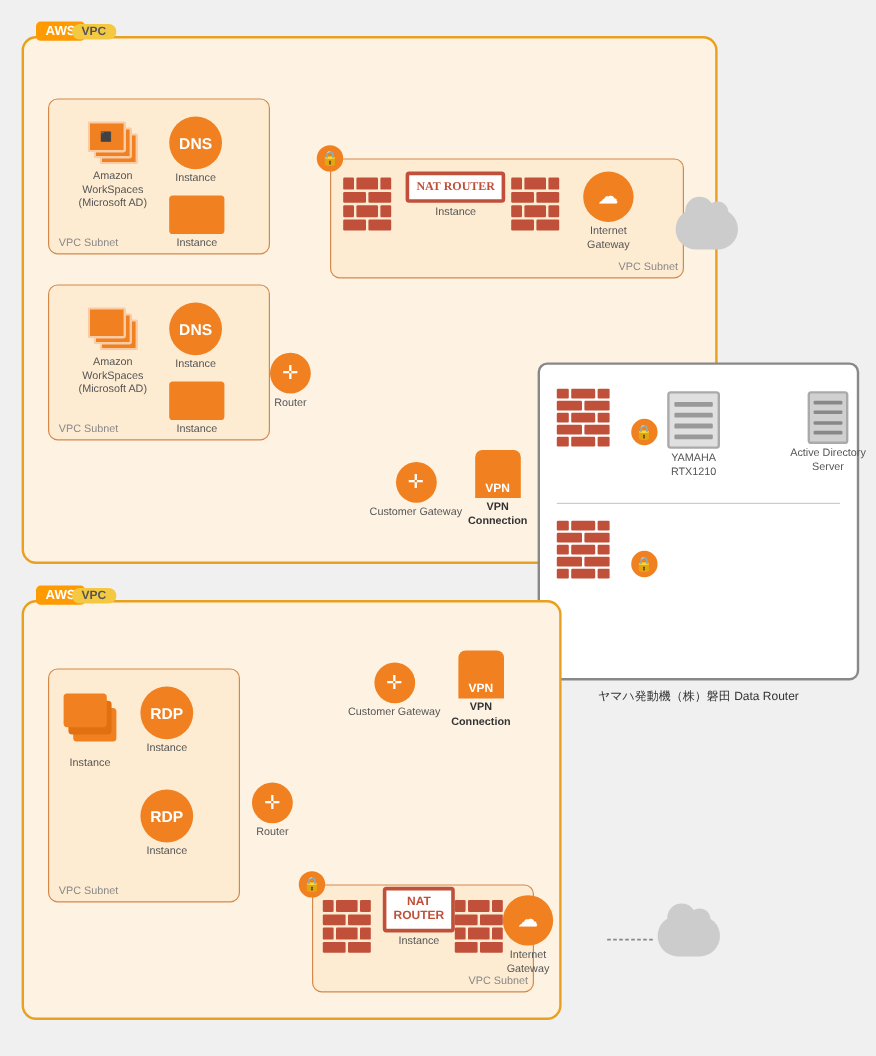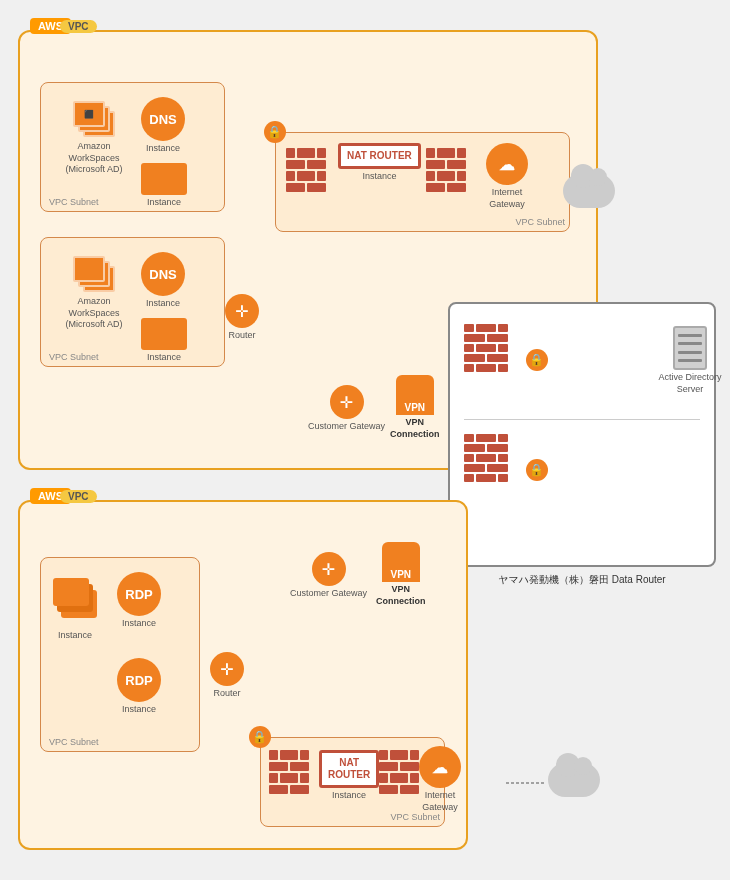--- a/index.html
+++ b/index.html
@@ -378,21 +378,21 @@
           </div>
         <div class="firewall-row">
             <div class="brick"></div>
             <div class="brick"></div>
           </div>
       </div>
     </div>
 
     <div class="icon-wrap" style="left:62px; top:10px;">
       <div style="border: 3px solid #c0503a; padding: 4px 6px; background:white; border-radius:3px;">
-        <div style="font-size:10px; font-weight:bold; color:#c0503a; text-align:center; line-height:1.2;">NAT
+        <div style="font-size:10px; font-weight:bold; color:#c0503a; text-align:center; line-height:1.2;font-family:Liberation Serif, serif;">NAT
 ROUTER</div>
       </div>
       <div class="label-text">Instance</div>
     </div>
 
     <div class="icon-wrap" style="left:150px; top:15px;">
       <div class="firewall-icon">
         <div class="firewall-row">
             <div class="brick-half"></div>
             <div class="brick"></div>
@@ -469,20 +469,29 @@
           <div class="brick"></div>
           <div class="brick-half"></div>
         </div>
     </div>
   </div>
 
   <div style="position:absolute; left:76px; top:45px;">
     <div class="lock-icon">🔒</div>
   </div>
 
+  <div class="icon-wrap" style="left:106px; top:22px;">
+    <div style="width:44px;height:48px;background:#e0e0e0;border:2px solid #aaa;border-radius:3px;display:flex;flex-direction:column;justify-content:space-around;padding:4px;">
+      <div style="height:4px;background:#999;border-radius:1px;"></div>
+      <div style="height:4px;background:#999;border-radius:1px;"></div>
+      <div style="height:4px;background:#999;border-radius:1px;"></div>
+      <div style="height:4px;background:#999;border-radius:1px;"></div>
+    </div>
+    <div class="label-text">YAMAHA<br>RTX1210</div>
+  </div>
 
   <div class="icon-wrap" style="left:192px; top:22px;margin-left:14px;">
     <div style="width:34px;height:44px;background:#d0d0d0;border:2px solid #aaa;border-radius:3px;display:flex;flex-direction:column;justify-content:space-around;padding:3px;">
       <div style="height:3px;background:#888;border-radius:1px;"></div>
       <div style="height:3px;background:#888;border-radius:1px;"></div>
       <div style="height:3px;background:#888;border-radius:1px;"></div>
       <div style="height:3px;background:#888;border-radius:1px;"></div>
     </div>
     <div class="label-text" style="width:68px;">Active Directory<br>Server</div>
   </div>
@@ -591,21 +600,21 @@
             <div class="brick"></div>
             <div class="brick-half"></div>
           </div>
         <div class="firewall-row">
             <div class="brick"></div>
             <div class="brick"></div>
           </div>
       </div>
     </div>
 
-    <div class="icon-wrap" style="left:58px; top:12px;">
+    <div class="icon-wrap" style="left:58px; top:1px;">
       <div style="border: 3px solid #c0503a; padding: 4px 6px; background:white; border-radius:3px;">
         <div style="font-size:10px; font-weight:bold; color:#c0503a; text-align:center; line-height:1.2;">NAT<br>ROUTER</div>
       </div>
       <div class="label-text">Instance</div>
     </div>
 
     <div class="icon-wrap" style="left:118px; top:12px;">
       <div class="firewall-icon">
         <div class="firewall-row">
             <div class="brick-half"></div>

